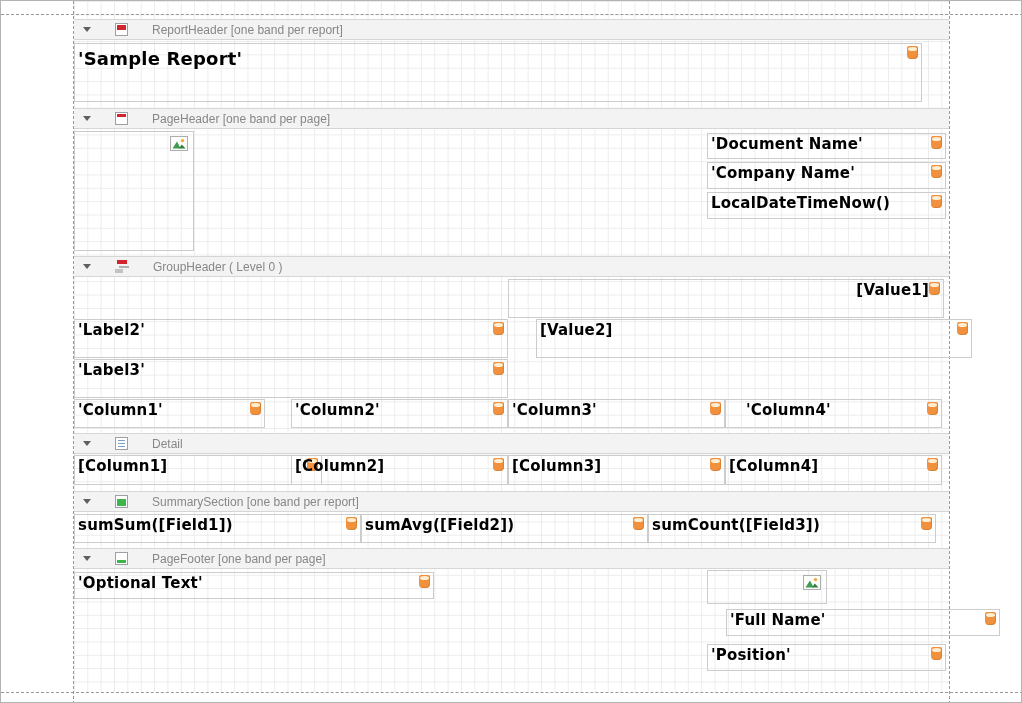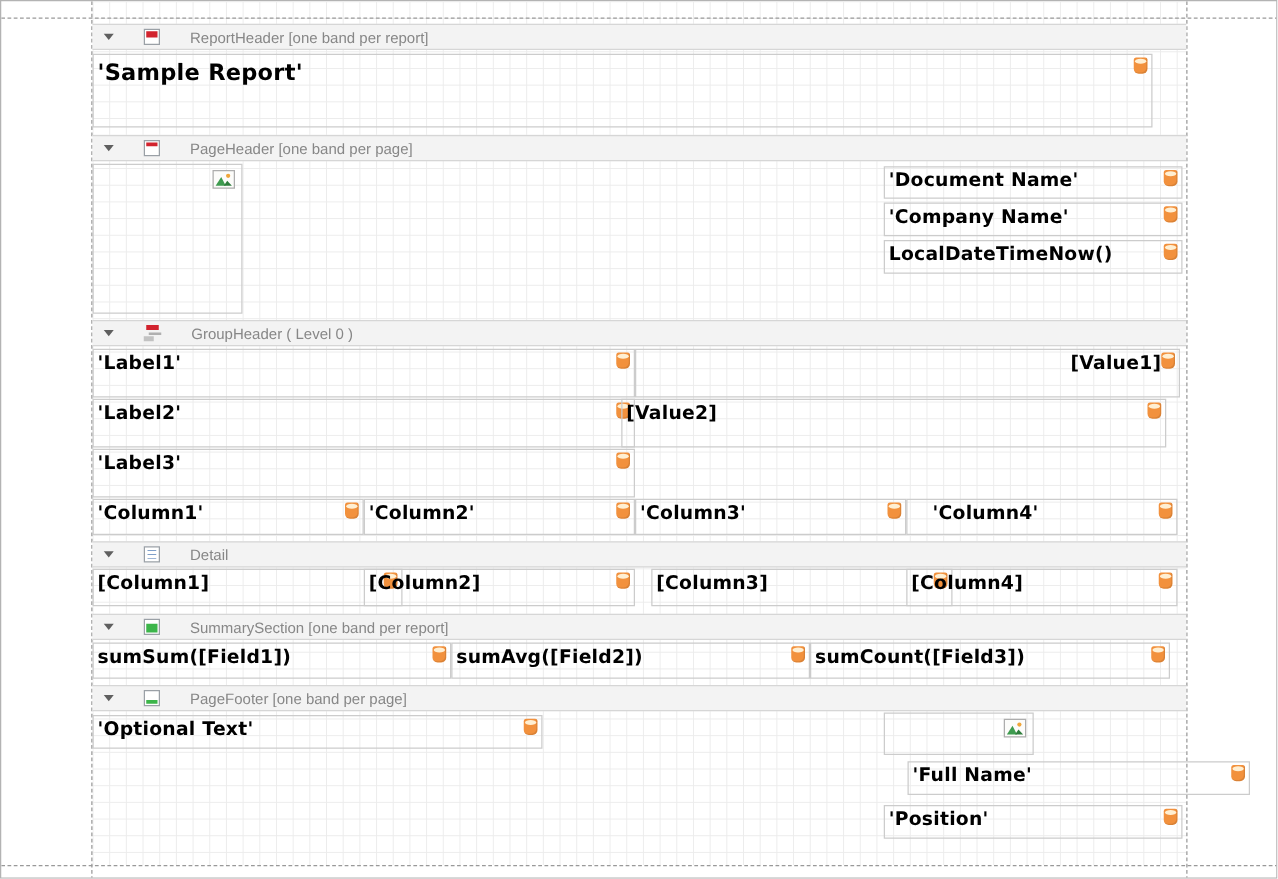--- a/index.html
+++ b/index.html
@@ -103,42 +103,38 @@
   <div class="strip" style="top:255px;">
     <span class="tri"></span>
     <span class="gi">
         <span class="a"></span>
         <span class="b"></span>
         <span class="c"></span>
       </span>
     <span class="lbl">GroupHeader ( Level 0 )</span>
   </div>
 
-  <div class="ctrl" style="left:73px;top:278px;width:434px;height:39px;">
-    <span class="t">'Label1'</span>
-    <span class="db"></span>
-  </div>
   <div class="ctrl" style="left:507px;top:278px;width:436px;height:39px;text-align:right;">
     <span class="t">[Value1]</span>
     <span class="db"></span>
   </div>
   <div class="ctrl" style="left:73px;top:318px;width:434px;height:39px;">
     <span class="t">'Label2'</span>
     <span class="db"></span>
   </div>
-  <div class="ctrl" style="left:496px;top:318px;width:436px;height:39px;">
+  <div class="ctrl" style="left:535px;top:318px;width:436px;height:39px;">
     <span class="t">[Value2]</span>
     <span class="db"></span>
   </div>
   <div class="ctrl" style="left:73px;top:358px;width:434px;height:39px;">
     <span class="t">'Label3'</span>
     <span class="db"></span>
   </div>
 
-  <div class="ctrl" style="left:73px;top:398px;width:217px;height:29px;">
+  <div class="ctrl" style="left:73px;top:398px;width:191px;height:29px;">
     <span class="t">'Column1'</span>
     <span class="db"></span>
   </div>
   <div class="ctrl" style="left:290px;top:398px;width:217px;height:29px;">
     <span class="t">'Column2'</span>
     <span class="db"></span>
   </div>
   <div class="ctrl" style="left:507px;top:398px;width:217px;height:29px;">
     <span class="t">'Column3'</span>
     <span class="db"></span>
@@ -154,21 +150,21 @@
     <span class="lbl">Detail</span>
   </div>
   <div class="ctrl" style="left:73px;top:454px;width:248px;height:30px;">
     <span class="t">[Column1]</span>
     <span class="db"></span>
   </div>
   <div class="ctrl" style="left:290px;top:454px;width:217px;height:30px;">
     <span class="t">[Column2]</span>
     <span class="db"></span>
   </div>
-  <div class="ctrl" style="left:520px;top:454px;width:241px;height:30px;">
+  <div class="ctrl" style="left:507px;top:454px;width:217px;height:30px;">
     <span class="t">[Column3]</span>
     <span class="db"></span>
   </div>
   <div class="ctrl" style="left:724px;top:454px;width:217px;height:30px;">
     <span class="t">[Column4]</span>
     <span class="db"></span>
   </div>
 
   <div class="strip" style="top:490px;">
     <span class="tri"></span>

